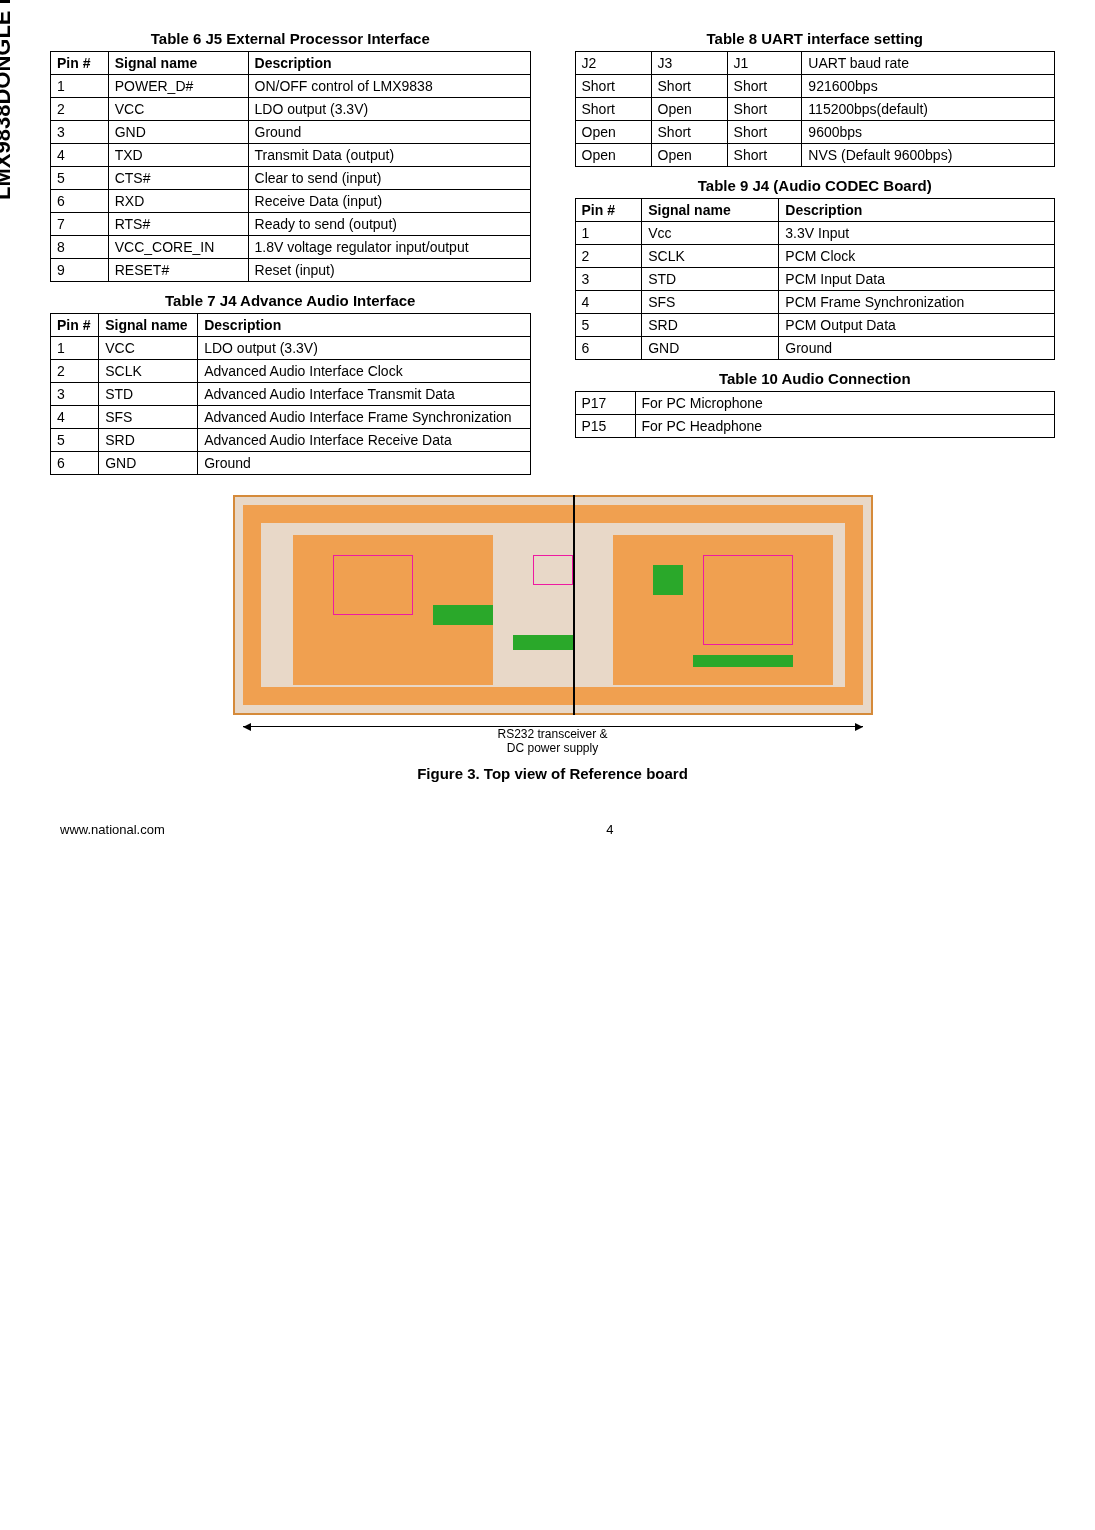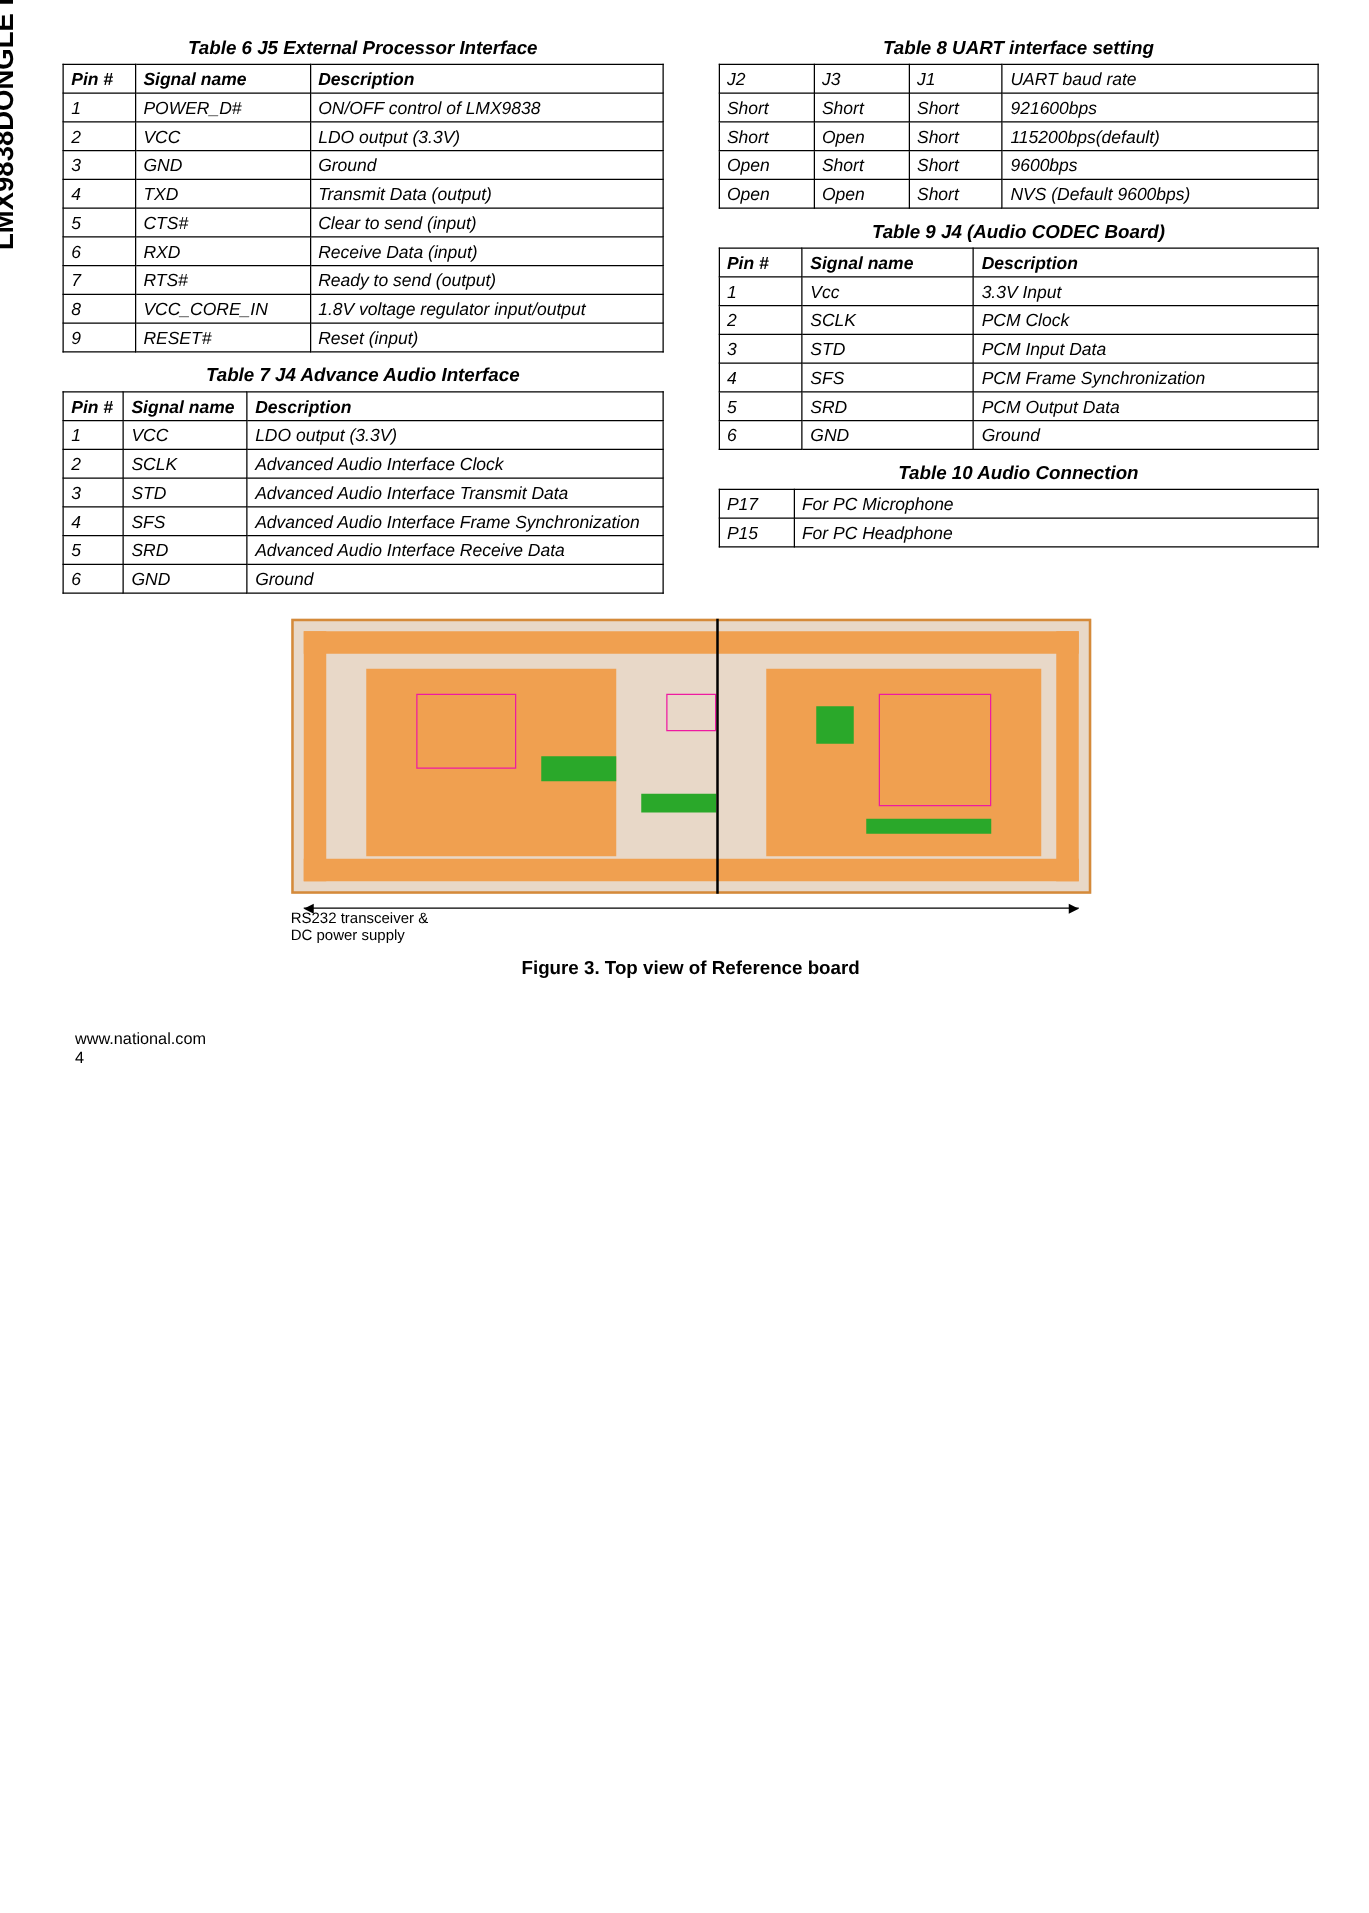--- a/index.html
+++ b/index.html
@@ -1,34 +1,34 @@
 <!DOCTYPE html>
 <html><head>
 <meta charset="utf-8">
 <style>
 * { box-sizing: border-box; margin: 0; padding: 0; }
 body { font-family: Arial, Helvetica, sans-serif; background: #fff; color: #000; width: 1095px; margin: 0 auto; }
 .page { position: relative; padding: 20px 40px 20px 50px; }
 .side-title { position: absolute; left: -10px; top: 200px; transform: rotate(-90deg); transform-origin: left top; font-size: 22px; font-weight: bold; white-space: nowrap; }
-.content { display: flex; gap: 44px; font-style: italic; }
+.content { display: flex; gap: 44px; }
 .col { flex: 1; }
 .table-title { text-align: center; font-weight: bold; font-size: 15px; margin: 10px 0 4px; }
 table { border-collapse: collapse; width: 100%; }
 th, td { border: 1px solid #000; padding: 3px 6px; font-size: 14px; text-align: left; vertical-align: top; }
 th { font-weight: bold; }
 .figure-wrap { text-align: center; margin-top: 20px; }
 .figure-caption { font-weight: bold; text-align: center; margin-top: 6px; font-size: 15px; }
 .figure { display: inline-block; position: relative; width: 640px; height: 260px; }
 .board-box { position: absolute; border: 2px solid #d58a3a; background: rgba(213,138,58,0.15); }
 .rect1 { left: 0; top: 0; width: 640px; height: 220px; background:#e8d8c8; }
 .trace { position: absolute; background: #f0a050; }
 .chip { position:absolute; border:1px solid #ee1aa1; }
-.footer { display: flex; justify-content: space-between; font-size: 13px; padding: 20px 40px 20px 60px; flex-direction: column; }
+.footer { display: flex; justify-content: space-between; font-size: 13px; padding: 20px 40px 20px 60px; }
 .arrow-labels { position: absolute; bottom: 0; left: 0; width: 100%; display: flex; font-size: 12px; }
-.arrow-seg { flex: 1; text-align: left; }
+.arrow-seg { flex: 1; text-align: center; }
 .arrow-line { border-top: 1px solid #000; margin: 0 10px; position: relative; }
 .arrow-line::before, .arrow-line::after { content:""; position:absolute; top:-4px; width:0;height:0;border-top:4px solid transparent;border-bottom:4px solid transparent; }
 .arrow-line::before { left:0; border-right:8px solid #000; }
 .arrow-line::after { right:0; border-left:8px solid #000; }
 .pcb-line{position:absolute;background:#ee1aa1;}
 .pcb-green{position:absolute;background:#2aa82a;}
 </style>
 </head>
 <body>
 

